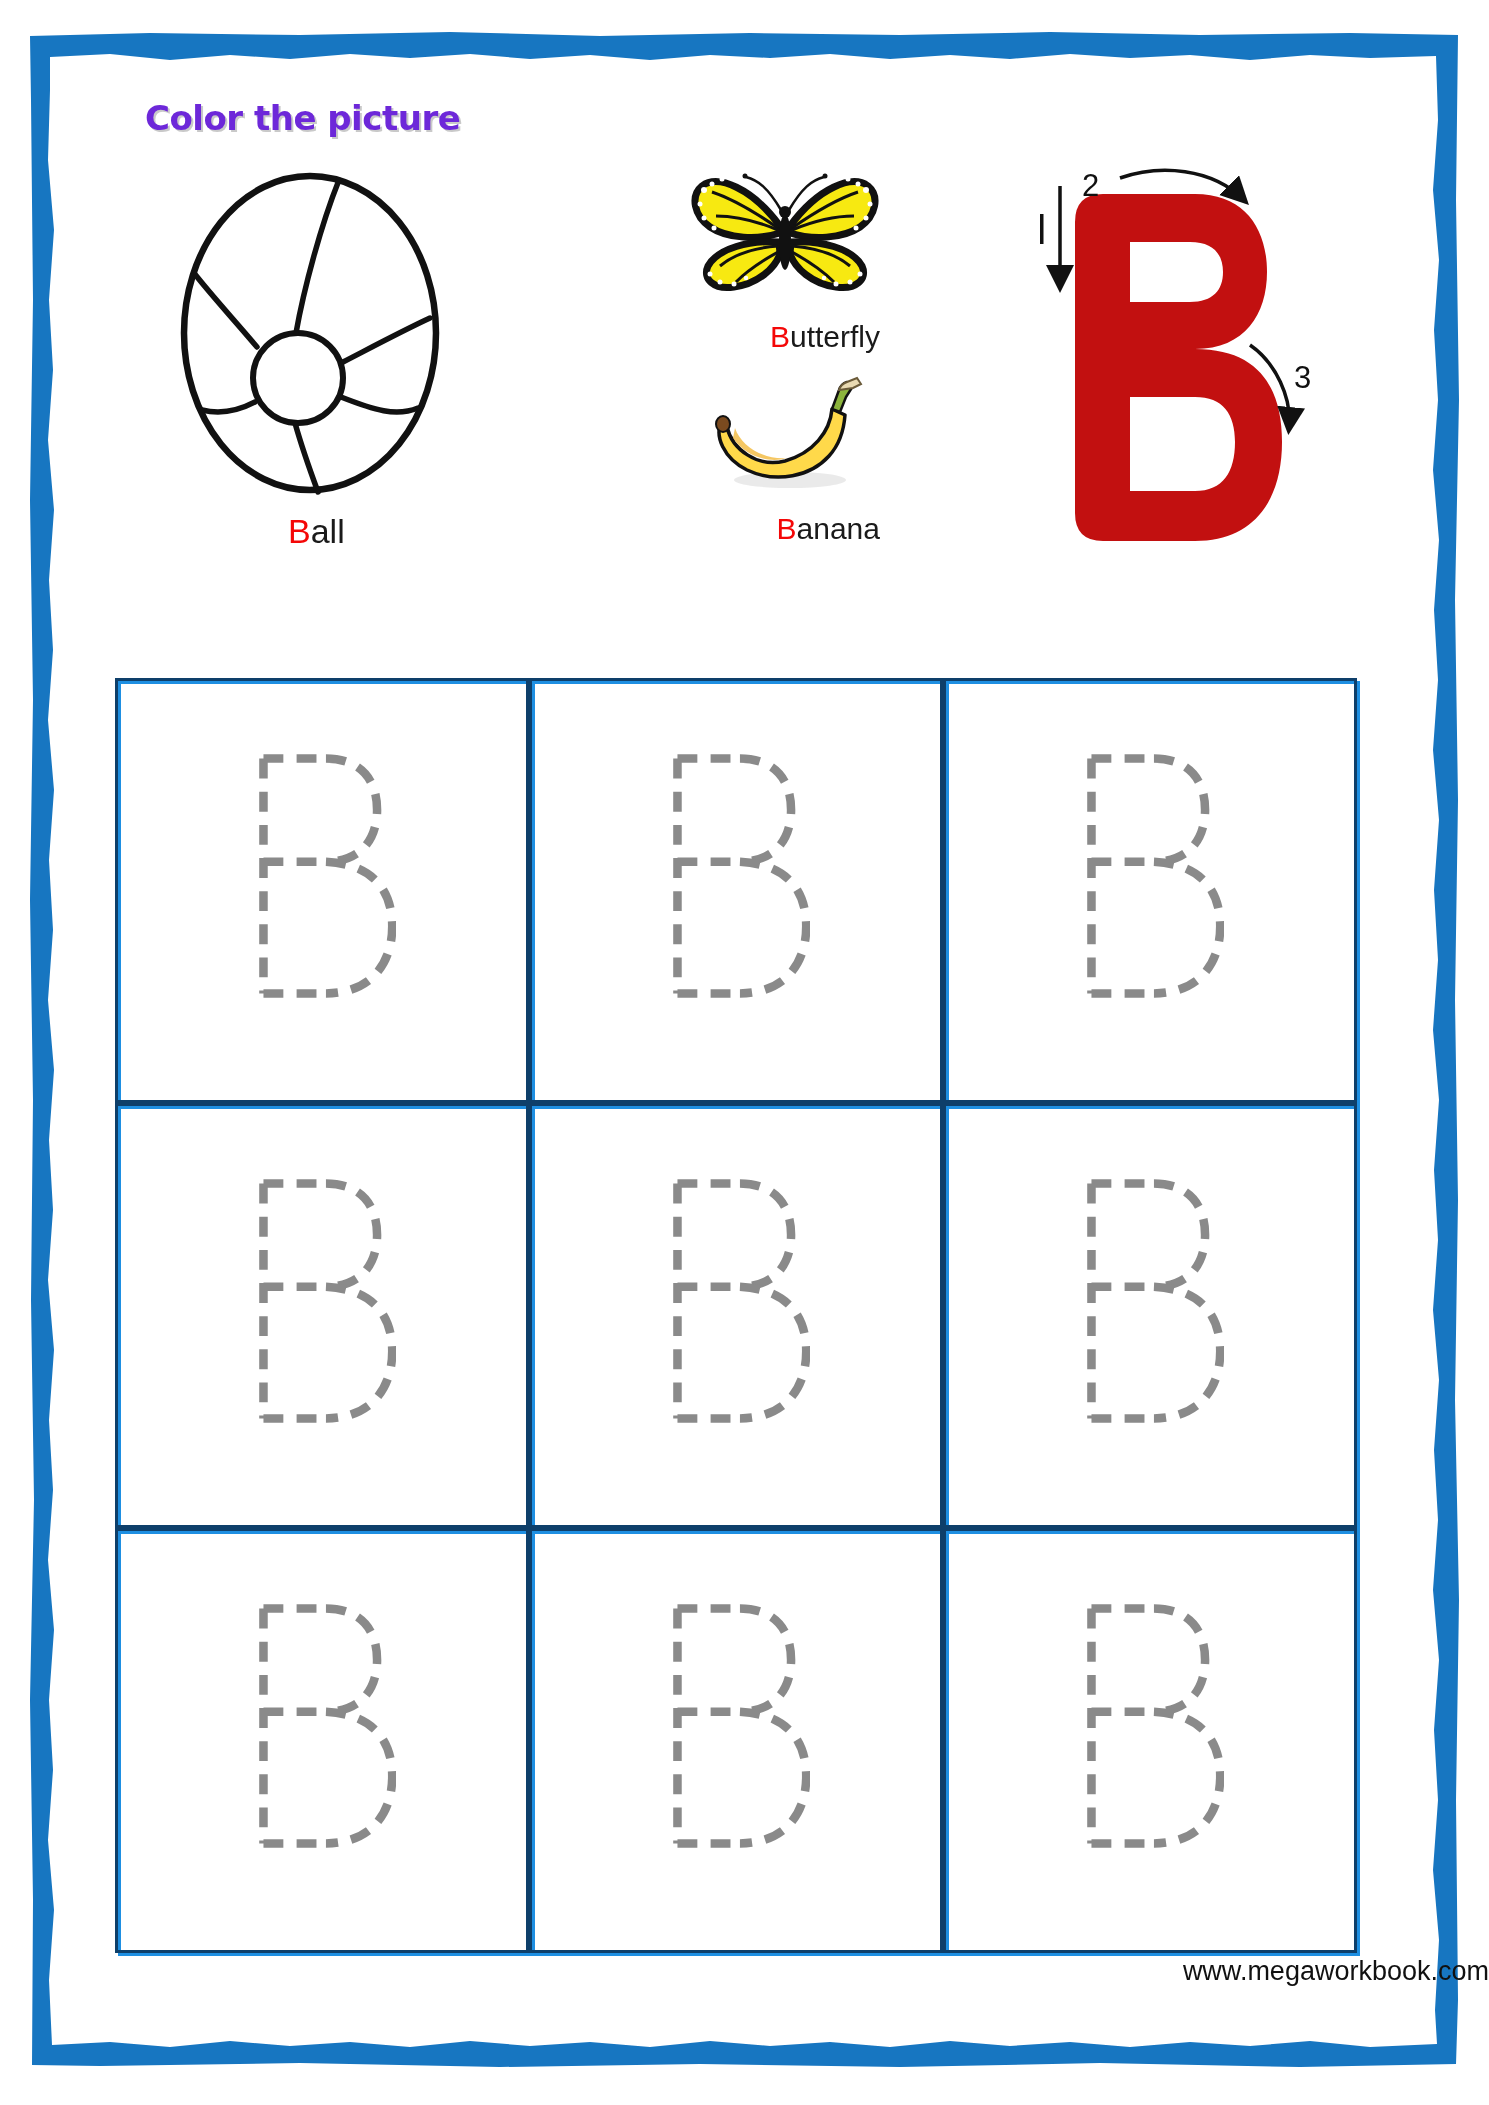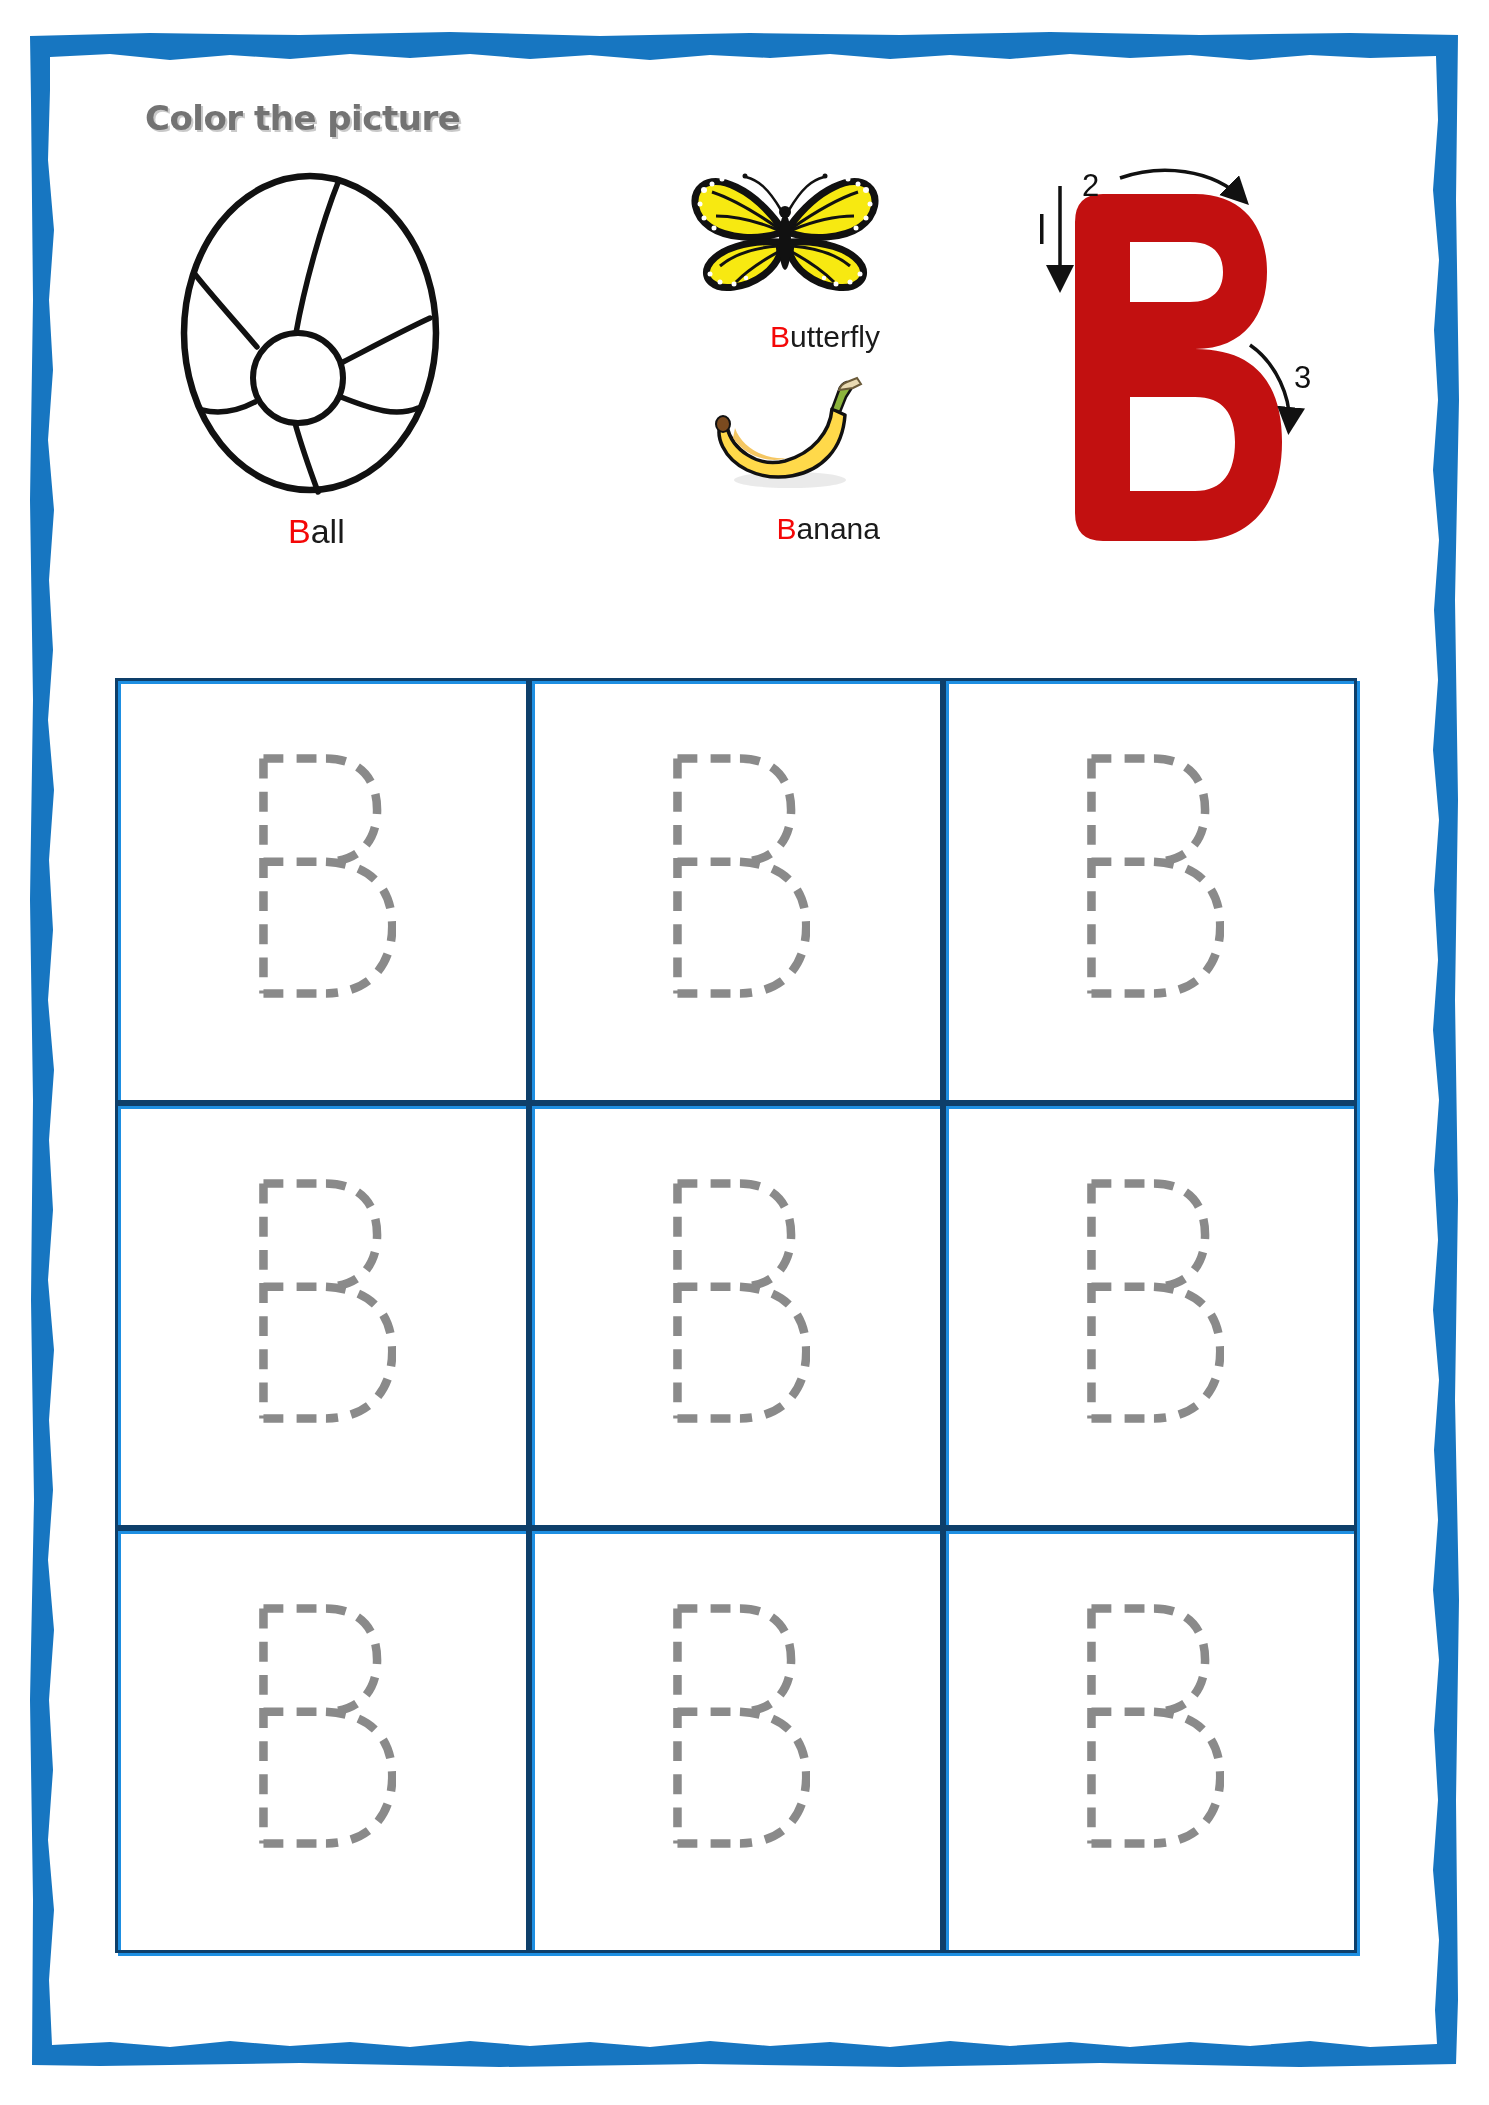--- a/index.html
+++ b/index.html
@@ -8,21 +8,21 @@
     width:1489px;height:2105px;
     background:#ffffff;
     font-family:"Liberation Sans", sans-serif;
     overflow:hidden;
   }
   .abs{position:absolute;}
   .section-title{
     font-family:"DejaVu Sans", sans-serif;
     font-weight:bold;
     font-size:34px;
-    color:#737373;
+    color:#6d28d9;
     letter-spacing:-0.5px;
     text-shadow:2px 2px 0 #c9c9c9;
     white-space:nowrap;
   }
   .pic-label{
     font-family:"Liberation Sans", sans-serif;
     font-weight:400;
     font-size:34px;
     color:#1a1a1a;
     white-space:nowrap;
@@ -288,14 +288,15 @@
             <path d="M10,6 H76"></path>
             <path d="M76,6 C112,6 130,28 130,60 C130,92 112,115 76,115"></path>
             <path d="M10,115 H76"></path>
             <path d="M76,115 C120,117 146,140 146,183 C146,226 120,254 76,254"></path>
             <path d="M10,254 H76"></path>
           </g>
         </svg>
       </div>
   </div>
 
+  <div class="abs footer-url center-txt" style="left:0;top:1956px;width:1489px;">www.megaworkbook.com</div>
 
 </div>
 
 </body></html>

